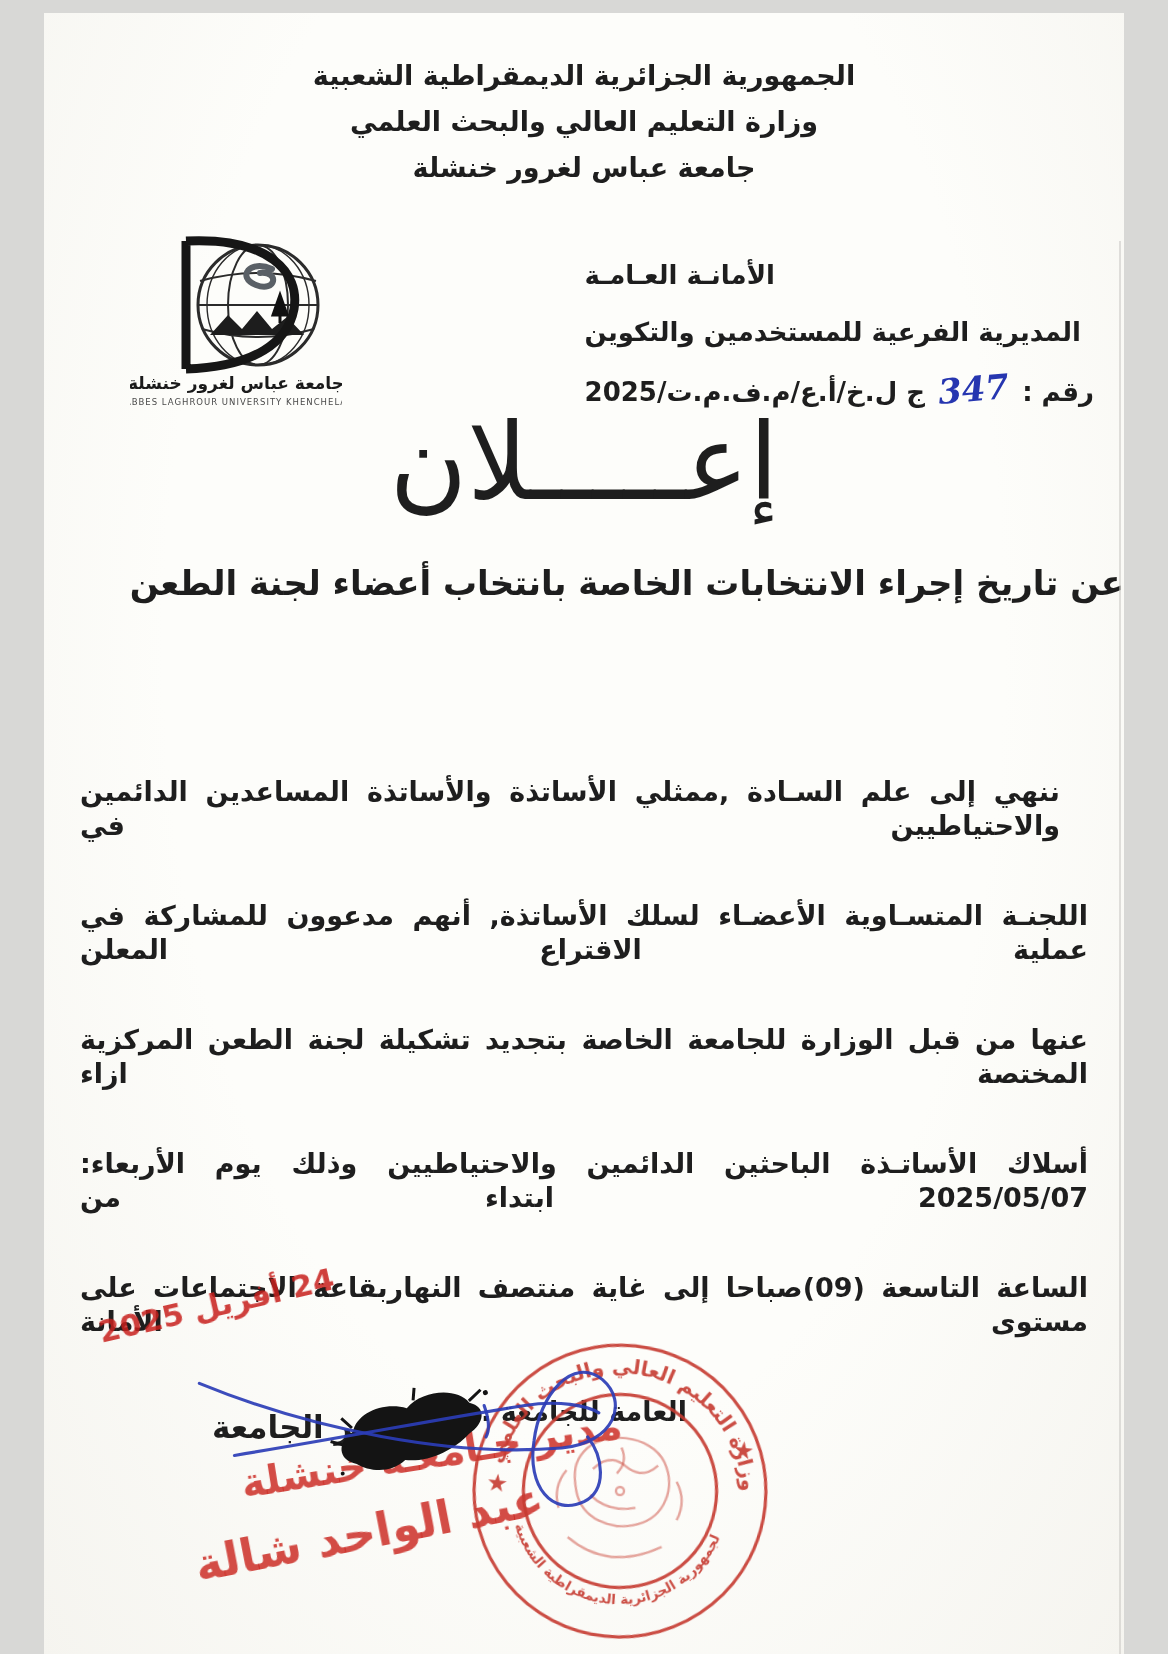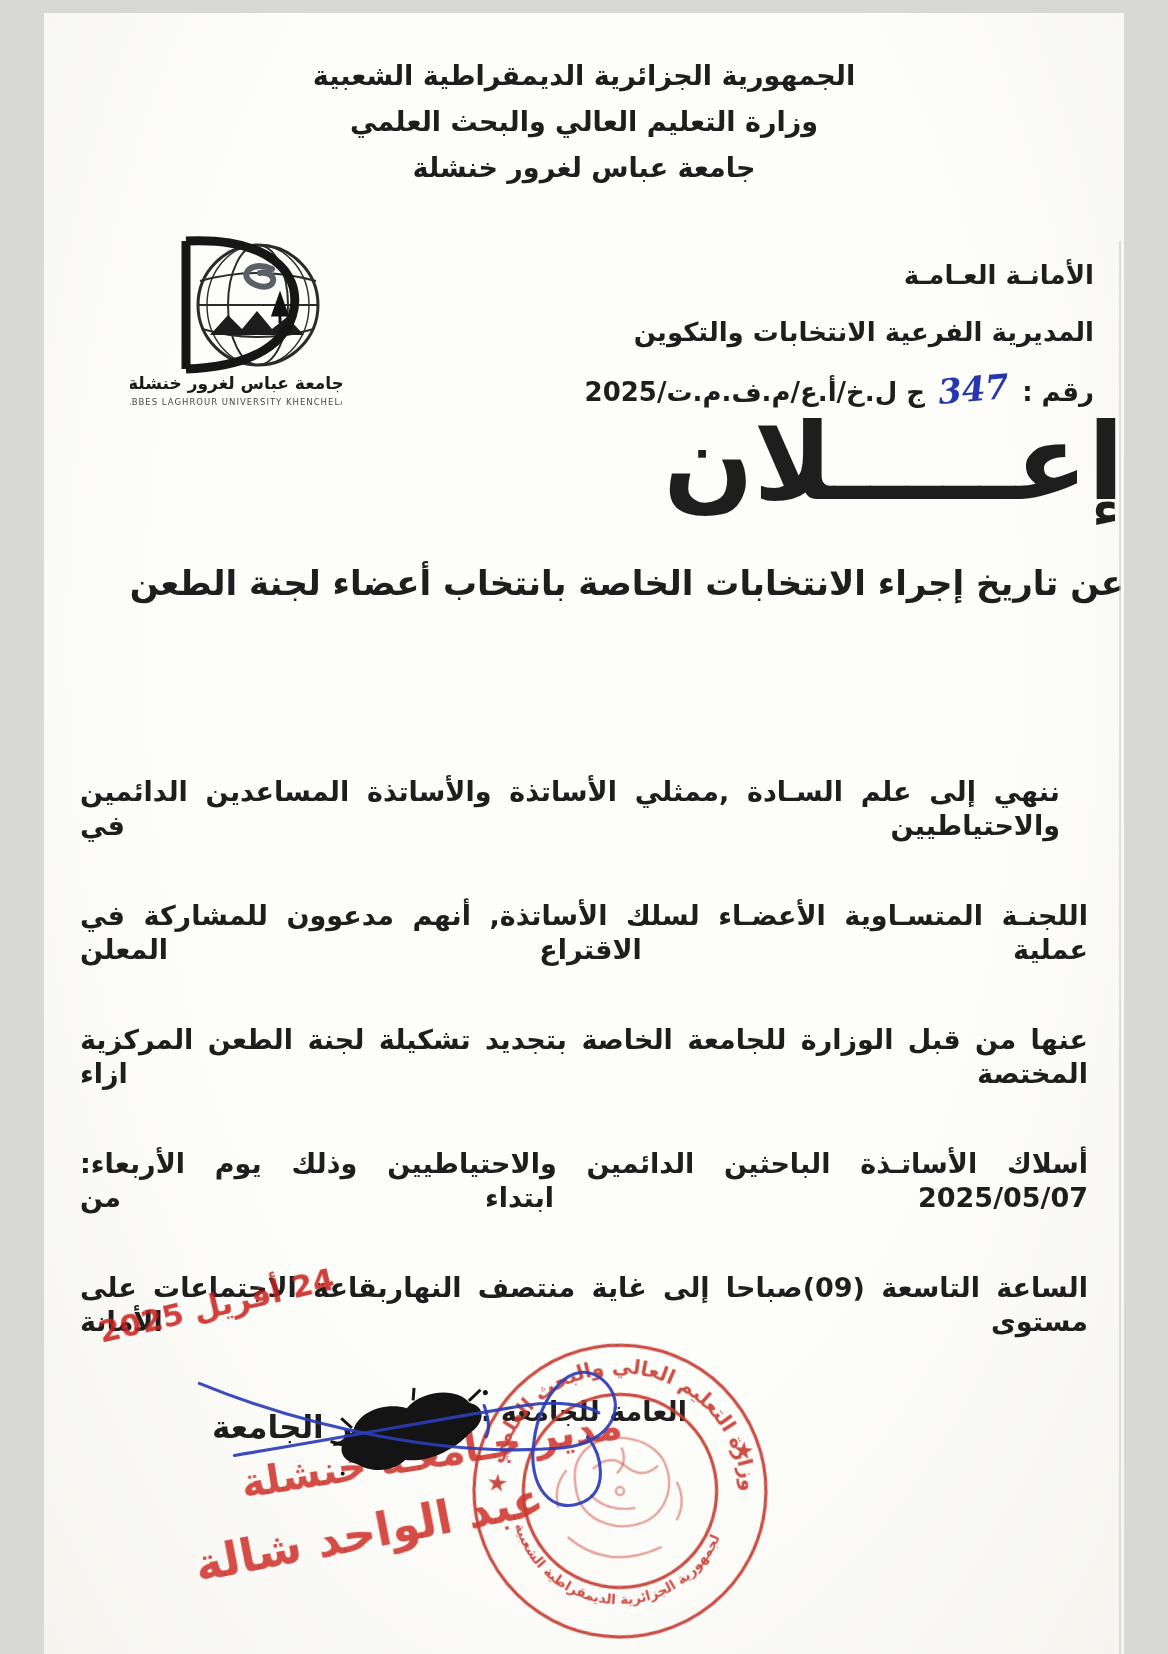--- a/index.html
+++ b/index.html
@@ -8,28 +8,28 @@
     background:radial-gradient(ellipse at 50% 38%, #fdfdfa 55%, #f5f4ef 100%);
     font-family:"DejaVu Sans",sans-serif;color:#1e1e1e;overflow:hidden;
   }
   
   .header{position:absolute;top:40px;left:0;right:0;text-align:center;
     font-weight:bold;font-size:27px;line-height:46px;direction:rtl;}
   
   .logo{position:absolute;left:86px;top:216px;width:212px;}
   .logo svg{width:100%;height:auto;display:block;}
   
-  .ref{position:absolute;right:30px;top:234px;direction:rtl;text-align:right;
+  .ref{position:absolute;right:30px;top:234px;direction:rtl;text-align:left;
     font-weight:bold;font-size:26px;line-height:57px;}
   .ref .dotted-gap{text-decoration:line-through dotted #3a3a3a;padding:0 4px;}
   .hand-blue{color:#2636b0;font-family:"DejaVu Serif",serif;font-style:italic;
     font-weight:bold;font-size:34px;display:inline-block;transform:rotate(-5deg);}
   
-  .title{position:absolute;top:388px;left:0;right:0;text-align:right;
-    font-size:106px;font-weight:bold;direction:rtl;letter-spacing:1px;}
+  .title{position:absolute;top:388px;left:0;right:0;text-align:center;
+    font-size:106px;font-weight:normal;direction:rtl;letter-spacing:1px;}
   
   .subtitle{position:absolute;top:536px;left:0;right:0;text-align:right;
     font-weight:bold;font-size:34px;line-height:68px;direction:rtl;}
   
   .body-text{position:absolute;left:36px;right:36px;top:762px;direction:rtl;
     font-weight:bold;font-size:27px;}
   .body-text .line{margin-bottom:56px;line-height:34px;text-align:center;}
   .body-text .line.just{text-align:justify;text-align-last:justify;}
   .body-text .line.indent{padding-right:28px;}
   
@@ -81,21 +81,21 @@
       <path d="M142 40 C120 30 106 48 126 56 C146 64 150 42 130 44" fill="none" stroke="#5a6066" stroke-width="6" stroke-linecap="round"></path>
       <circle cx="146" cy="34" r="3" fill="#5a6066"></circle>
       <path d="M56 12 V140 M56 12 C140 8 170 44 164 80 C158 112 126 138 56 140" fill="none" stroke="#161616" stroke-width="9"></path>
       <text x="106" y="160" text-anchor="middle" font-size="17" font-weight="bold" fill="#1a1a1a">جامعة عباس لغرور خنشلة</text>
       <text x="106" y="176" text-anchor="middle" font-size="8.5" fill="#4a4a4a" letter-spacing="1">ABBES LAGHROUR UNIVERSITY KHENCHELA</text>
     </svg>
   </div>
 
   <div class="ref">
     <div>الأمانـة العـامـة</div>
-    <div>المديرية الفرعية الانتخابات والتكوين</div>
+    <div>المديرية الفرعية للمستخدمين والتكوين</div>
     <div>
       <span>رقم :</span>
       <span class="dotted-gap"><span class="hand-blue">347</span></span>
       <span>ج ل.خ/أ.ع/م.ف.م.ت/2025</span>
     </div>
   </div>
 
   <div class="title">إعـــــلان</div>
 
   <div class="subtitle">

